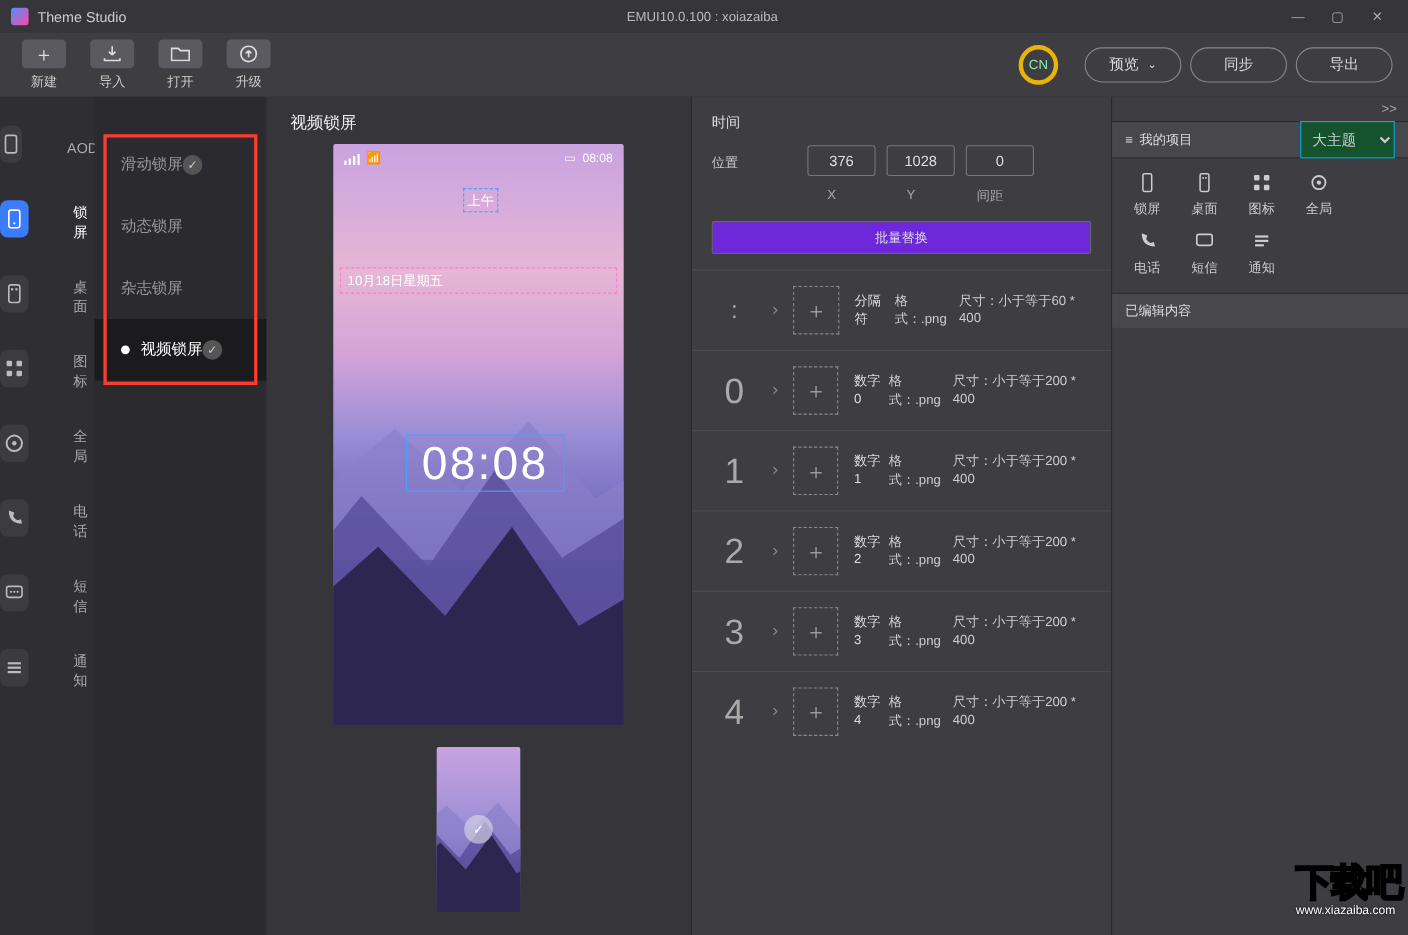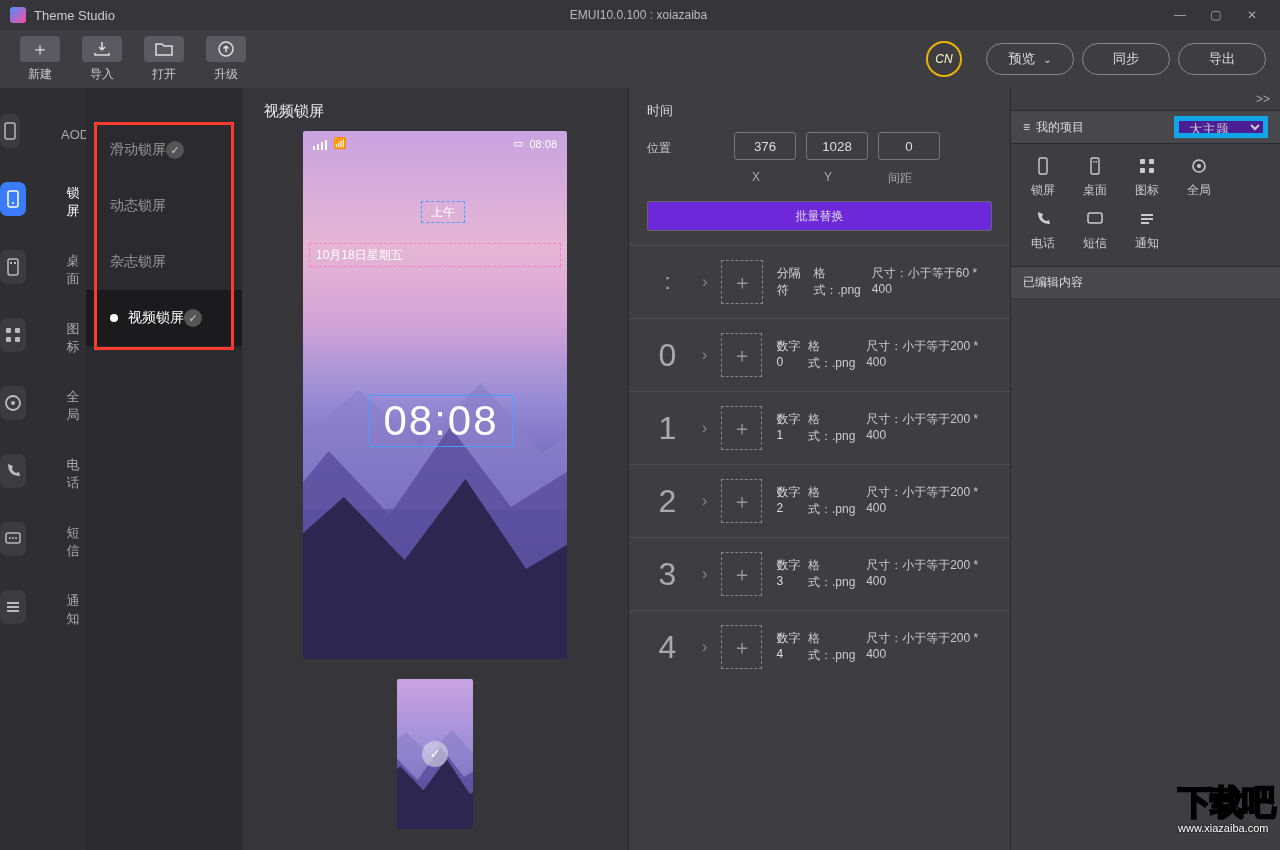--- a/index.html
+++ b/index.html
@@ -9,21 +9,21 @@
 .titlebar .logo { width: 16px; height: 16px; margin-right: 8px; background: linear-gradient(135deg,#4a90ff,#ff4aa0); border-radius: 3px; }
 .titlebar .app-title { font-size: 13px; }
 .titlebar .center-title { flex: 1; text-align: center; font-size: 12px; color: #bbb; }
 .titlebar .win-btn { width: 36px; height: 30px; display: flex; align-items: center; justify-content: center; color: #aaa; cursor: pointer; }
 
 .toolbar { height: 58px; background: #3d3d42; display: flex; align-items: center; padding: 0 14px 0 20px; }
 .tbtn { display: flex; flex-direction: column; align-items: center; justify-content: center; color: #ccc; margin-right: 22px; cursor: pointer; font-size: 12px; }
 .tbtn .ticon { width: 40px; height: 26px; background: #5a5a60; border-radius: 4px; display: flex; align-items: center; justify-content: center; margin-bottom: 4px; color: #ddd; }
 .tbtn:first-child .ticon { background: #5a5a60; font-size: 18px; }
 .spacer { flex: 1; }
-.lang-btn { width: 36px; height: 36px; border: 2px solid #eab308; border-radius: 50%; display: flex; align-items: center; justify-content: center; color: #fef9c3; margin-right: 16px; cursor: pointer; font-style: italic; }
+.lang-btn { width: 36px; height: 36px; border: 4px solid #eab308; border-radius: 50%; display: flex; align-items: center; justify-content: center; color: #86efac; margin-right: 16px; cursor: pointer; }
 .act-btn { height: 32px; min-width: 88px; border: 1px solid #888; border-radius: 16px; background: transparent; color: #ddd; padding: 0 18px; margin-left: 8px; cursor: pointer; display: flex; align-items: center; justify-content: center; gap: 8px; }
 
 .body { display: flex; height: calc(850px - 88px); }
 
 .leftnav { width: 86px; background: #2f2f33; display: flex; flex-direction: column; align-items: center; padding-top: 14px; }
 .navitem { width: 86px; display: flex; flex-direction: row; align-items: center; padding: 12px 0 16px; color: #aaa; cursor: pointer; font-size: 13px; gap: 41px; }
 .navitem .navicon { width: 34px; height: 34px; border-radius: 7px; background: #3b3b40; display: flex; align-items: center; justify-content: center; margin-bottom: 6px; color: #bbb; font-size: 16px; }
 .navitem.active { color: #fff; }
 .navitem.active .navicon { background: #3b7cff; color: #fff; }
 
@@ -34,21 +34,21 @@
 .subitem .check { width: 18px; height: 18px; border-radius: 50%; background: #555; display: flex; align-items: center; justify-content: center; color: #ccc; font-size: 11px; }
 .subitem.active .dot { width: 8px; height: 8px; border-radius: 50%; background: #fff; margin-right: 10px; display:inline-block;}
 .subitem .lbl { display:flex; align-items:center;}
 
 .preview-col { width: 386px; background: #35353a; display: flex; flex-direction: column; align-items: center; }
 .preview-title { align-self: flex-start; padding: 14px 0 10px 22px; color: #eee; font-size: 15px; }
 .phone-preview { width: 264px; height: 528px; border-radius: 2px; overflow: hidden; position: relative; background: linear-gradient(180deg,#c9a3e0 0%,#e6b6d4 22%,#d4a4d8 36%,#9a8dd6 50%,#6a5fb6 68%,#3e3870 100%); }
 .statusbar { position: absolute; top: 6px; left: 0; right: 0; display: flex; align-items: center; justify-content: space-between; padding: 0 10px; color: #fff; font-size: 11px; }
 .statusbar .sigs { display:flex; gap:2px; align-items:flex-end;}
 .statusbar .sigbar{width:2px;background:#fff;}
-.ampm-box { position: absolute; top: 70px; left: 118px; width: 44px; height: 22px; border: 1px dashed #4aa0ff; color: #fff; font-size: 12px; display:flex;align-items:center;justify-content:center;}
+.ampm-box { position: absolute; top: 40px; left: 118px; width: 32px; height: 22px; border: 1px dashed #4aa0ff; color: #fff; font-size: 12px; display:flex;align-items:center;justify-content:center;}
 .date-box { position: absolute; top: 112px; left: 6px; right: 6px; height: 24px; border: 1px dashed #ff7ad0; color: #fff; font-size: 12px; padding: 3px 6px; }
 .time-box { position: absolute; top: 264px; left: 66px; width: 144px; height: 52px; border: 1px solid #4aa0ff; color: #fff; font-size: 42px; font-weight: 300; display:flex;align-items:center;justify-content:center; letter-spacing:2px;}
 .mountains { position:absolute; bottom:0; left:0; right:0; height:300px; }
 .m1{position:absolute;bottom:0;left:-20px;right:-20px;height:180px;background:#2c2650;clip-path:polygon(0 100%,0 40%,20% 10%,40% 45%,60% 0%,80% 50%,100% 30%,100% 100%);} 
 .m2{position:absolute;bottom:80px;left:-20px;right:-20px;height:160px;background:#5a4f9e;opacity:.85;clip-path:polygon(0 100%,0 55%,15% 20%,35% 60%,55% 5%,75% 55%,100% 25%,100% 100%);} 
 .m3{position:absolute;bottom:150px;left:-20px;right:-20px;height:140px;background:#8a7fc9;opacity:.7;clip-path:polygon(0 100%,0 60%,25% 15%,45% 55%,65% 10%,85% 60%,100% 40%,100% 100%);} 
 
 .thumb { margin-top: 20px; width: 76px; height: 150px; border-radius: 2px; overflow:hidden; position:relative; background: linear-gradient(180deg,#c9a3e0 0%,#9a8dd6 50%,#3e3870 100%);}
 .thumb .m1{height:70px;}
 .thumb .m2{bottom:25px;height:60px;}
@@ -71,21 +71,21 @@
 .asset-row .bignum.sep { font-size: 22px; }
 .asset-row .chev { color:#888; font-size:16px;}
 .asset-row .dropzone { width: 44px; height: 44px; border: 1px dashed #888; display:flex;align-items:center;justify-content:center; color:#999; font-size:20px; cursor:pointer;}
 .asset-row .meta { display:flex; flex-direction:row; gap:3px; color:#ccc; font-size:12px;}
 .asset-row .meta .t{color:#ddd;}
 
 .rightpanel { width: 270px; background: #3d3d42; border-left: 1px solid #2a2a2e; display:flex; flex-direction:column;}
 .rightpanel .more { text-align:right; padding:4px 10px; color:#aaa; cursor:pointer;}
 .proj-head { height: 34px; background: #47474c; display:flex; align-items:center; padding:0 12px; justify-content:space-between; border-top:1px solid #2a2a2e; border-bottom:1px solid #2a2a2e;}
 .proj-head .hl { display:flex; align-items:center; gap:6px; color:#ddd;}
-.proj-head select { background:#4c1d95; border:5px solid #0ea5e9; color:#ccc; height:22px; padding:0 18px 0 6px;}
+.proj-head select { background:#14532d; border:1px solid #0ea5e9; color:#ccc; height:34px; padding:0 18px 0 6px;}
 .modules { display:flex; flex-wrap:wrap; padding:10px 6px 6px; }
 .moditem { width: 52px; display:flex; flex-direction:column; align-items:center; color:#ccc; font-size:12px; margin-bottom:8px; cursor:pointer;}
 .moditem .mi { width:24px; height:24px; display:flex;align-items:center;justify-content:center; color:#ccc; margin-bottom:4px;}
 .sect-head { height: 32px; background: #47474c; display:flex; align-items:center; padding:0 12px; color:#ddd; border-top:1px solid #2a2a2e;}
 
 .watermark { position:absolute; right:6px; bottom:16px; color:#fff; font-family: "SimHei", sans-serif; text-align:left; pointer-events:none;}
 .watermark .big{font-size:34px; font-weight:900; -webkit-text-stroke:2px #000; letter-spacing:-2px;}
 .watermark .url{font-size:11px; color:#fff; text-shadow:0 0 2px #000; margin-top:-4px;}
 
 svg { display:block; }

